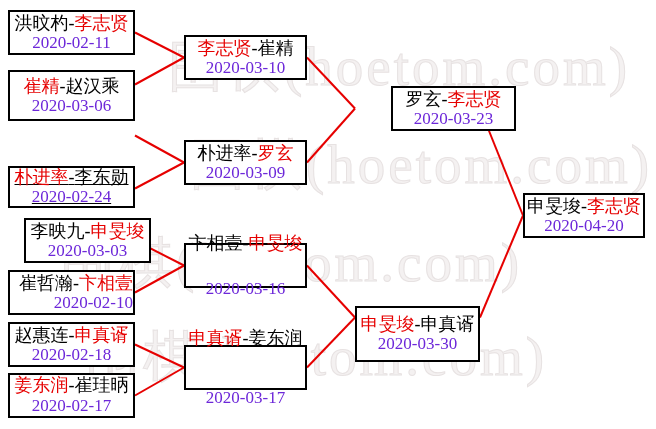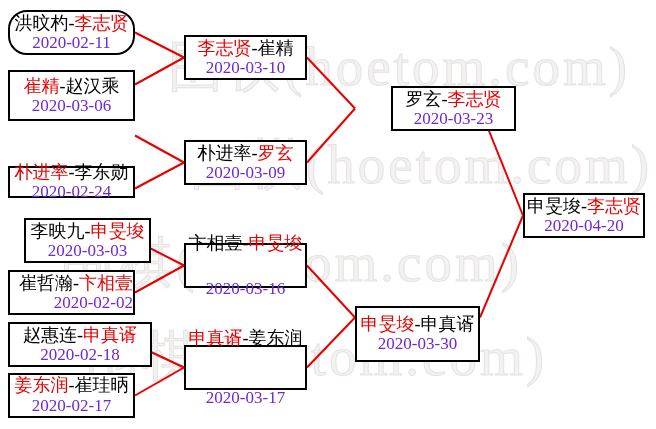--- a/index.html
+++ b/index.html
@@ -43,41 +43,41 @@
       <line x1="135" y1="292.5" x2="184" y2="265.5" stroke="#e60000" stroke-width="2"></line>
       <line x1="135" y1="344.5" x2="184" y2="367.5" stroke="#e60000" stroke-width="2"></line>
       <line x1="135" y1="395.5" x2="184" y2="367.5" stroke="#e60000" stroke-width="2"></line>
       <line x1="307" y1="57.5" x2="355" y2="108.5" stroke="#e60000" stroke-width="2"></line>
       <line x1="307" y1="162.5" x2="355" y2="108.5" stroke="#e60000" stroke-width="2"></line>
       <line x1="307" y1="265.5" x2="355" y2="317.5" stroke="#e60000" stroke-width="2"></line>
       <line x1="307" y1="367.5" x2="355" y2="317.5" stroke="#e60000" stroke-width="2"></line>
       <line x1="480" y1="108.5" x2="523" y2="215.5" stroke="#e60000" stroke-width="2"></line>
       <line x1="480" y1="317.5" x2="523" y2="215.5" stroke="#e60000" stroke-width="2"></line>
     </svg>
-    <div class="match" style="left: 8px; top: 10px; width: 127px; height: 45px; border-radius: 19px;">
+    <div class="match" style="left: 8px; top: 10px; width: 127px; height: 45px;">
       <div class="names"><span>洪旼杓</span><span>-</span><span class="win">李志贤</span></div>
       <div class="date">2020-02-11</div>
     </div>
     <div class="match" style="left: 8px; top: 70px; width: 127px; height: 51px;">
       <div class="names"><span class="win">崔精</span><span>-</span><span>赵汉乘</span></div>
       <div class="date">2020-03-06</div>
     </div>
-    <div class="match" style="left: 8px; top: 166px; width: 127px; height: 32px;">
+    <div class="match" style="left: 8px; top: 166px; width: 127px; height: 42px; text-decoration: underline;">
       <div class="names"><span class="win">朴进率</span><span>-</span><span>李东勋</span></div>
       <div class="date">2020-02-24</div>
     </div>
     <div class="match" style="left: 24px; top: 218px; width: 127px; height: 45px;">
       <div class="names"><span>李映九</span><span>-</span><span class="win">申旻埈</span></div>
       <div class="date">2020-03-03</div>
     </div>
     <div class="match" style="left: 8px; top: 270px; width: 127px; height: 45px; align-items: flex-end;">
       <div class="names"><span>崔哲瀚</span><span>-</span><span class="win">卞相壹</span></div>
-      <div class="date">2020-02-02</div>
+      <div class="date">2020-02-10</div>
     </div>
-    <div class="match" style="left: 8px; top: 322px; width: 144px; height: 45px;">
+    <div class="match" style="left: 8px; top: 322px; width: 127px; height: 45px;">
       <div class="names"><span>赵惠连</span><span>-</span><span class="win">申真谞</span></div>
       <div class="date">2020-02-18</div>
     </div>
     <div class="match" style="left: 8px; top: 373px; width: 127px; height: 45px; justify-content: space-between;">
       <div class="names"><span class="win">姜东润</span><span>-</span><span>崔珪昞</span></div>
       <div class="date">2020-02-17</div>
     </div>
     <div class="match" style="left: 184px; top: 35px; width: 123px; height: 45px;">
       <div class="names"><span class="win">李志贤</span><span>-</span><span>崔精</span></div>
       <div class="date">2020-03-10</div>

